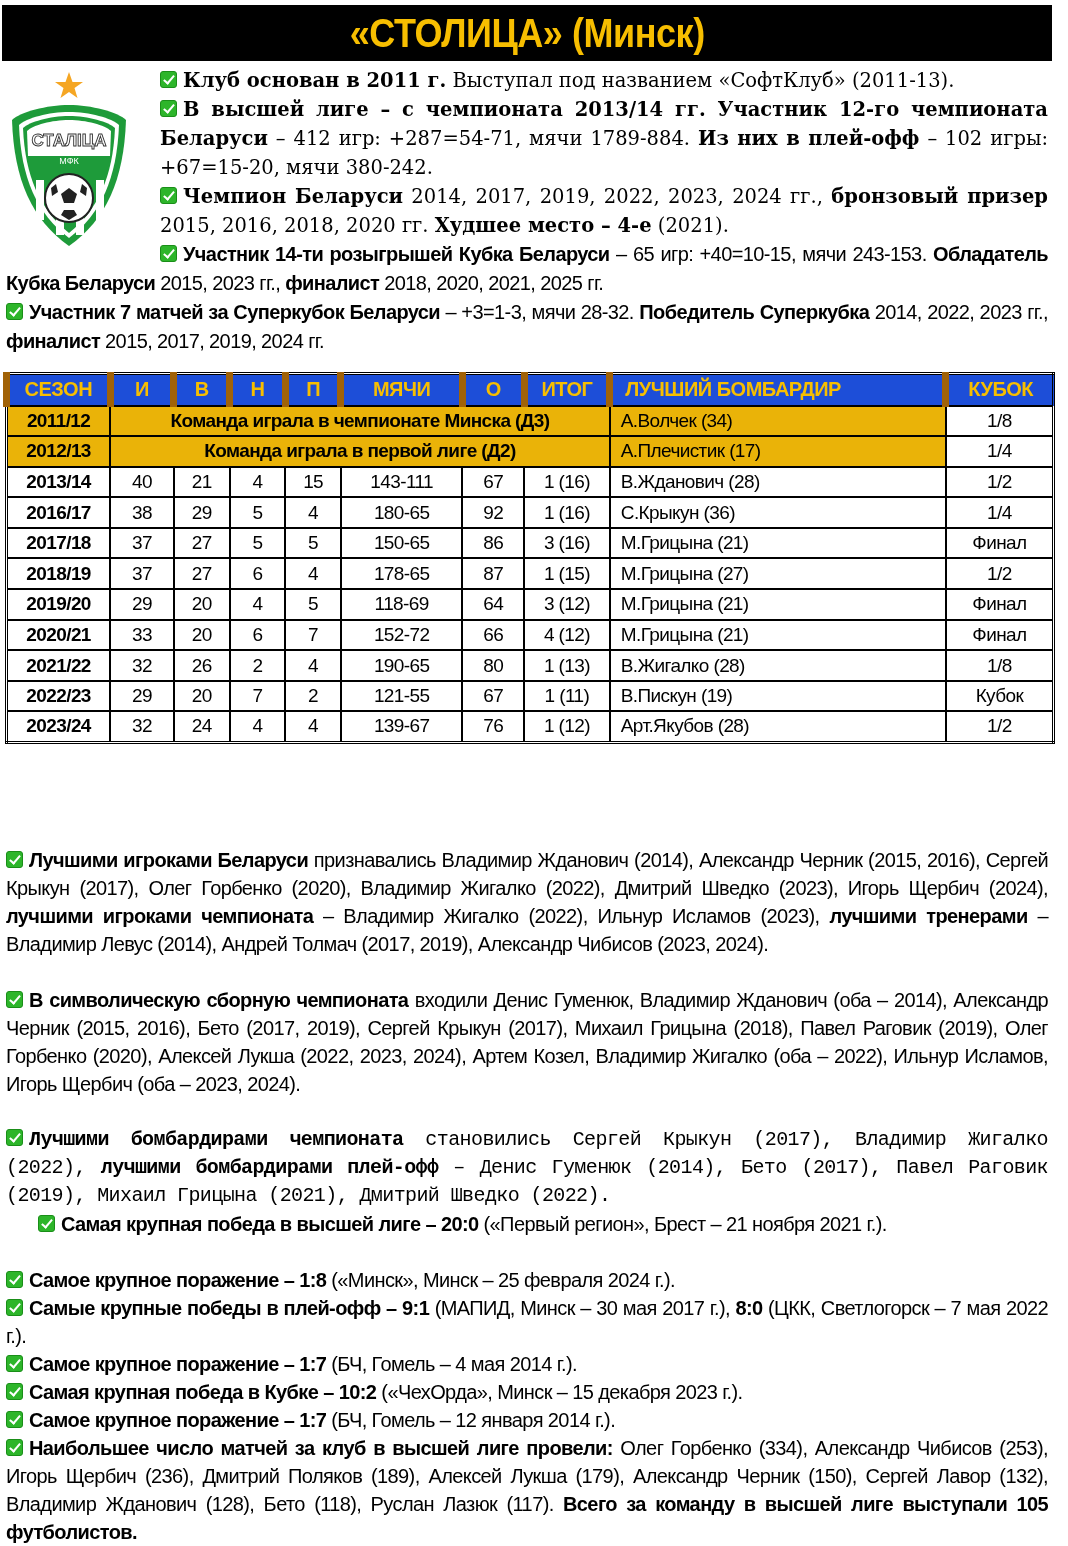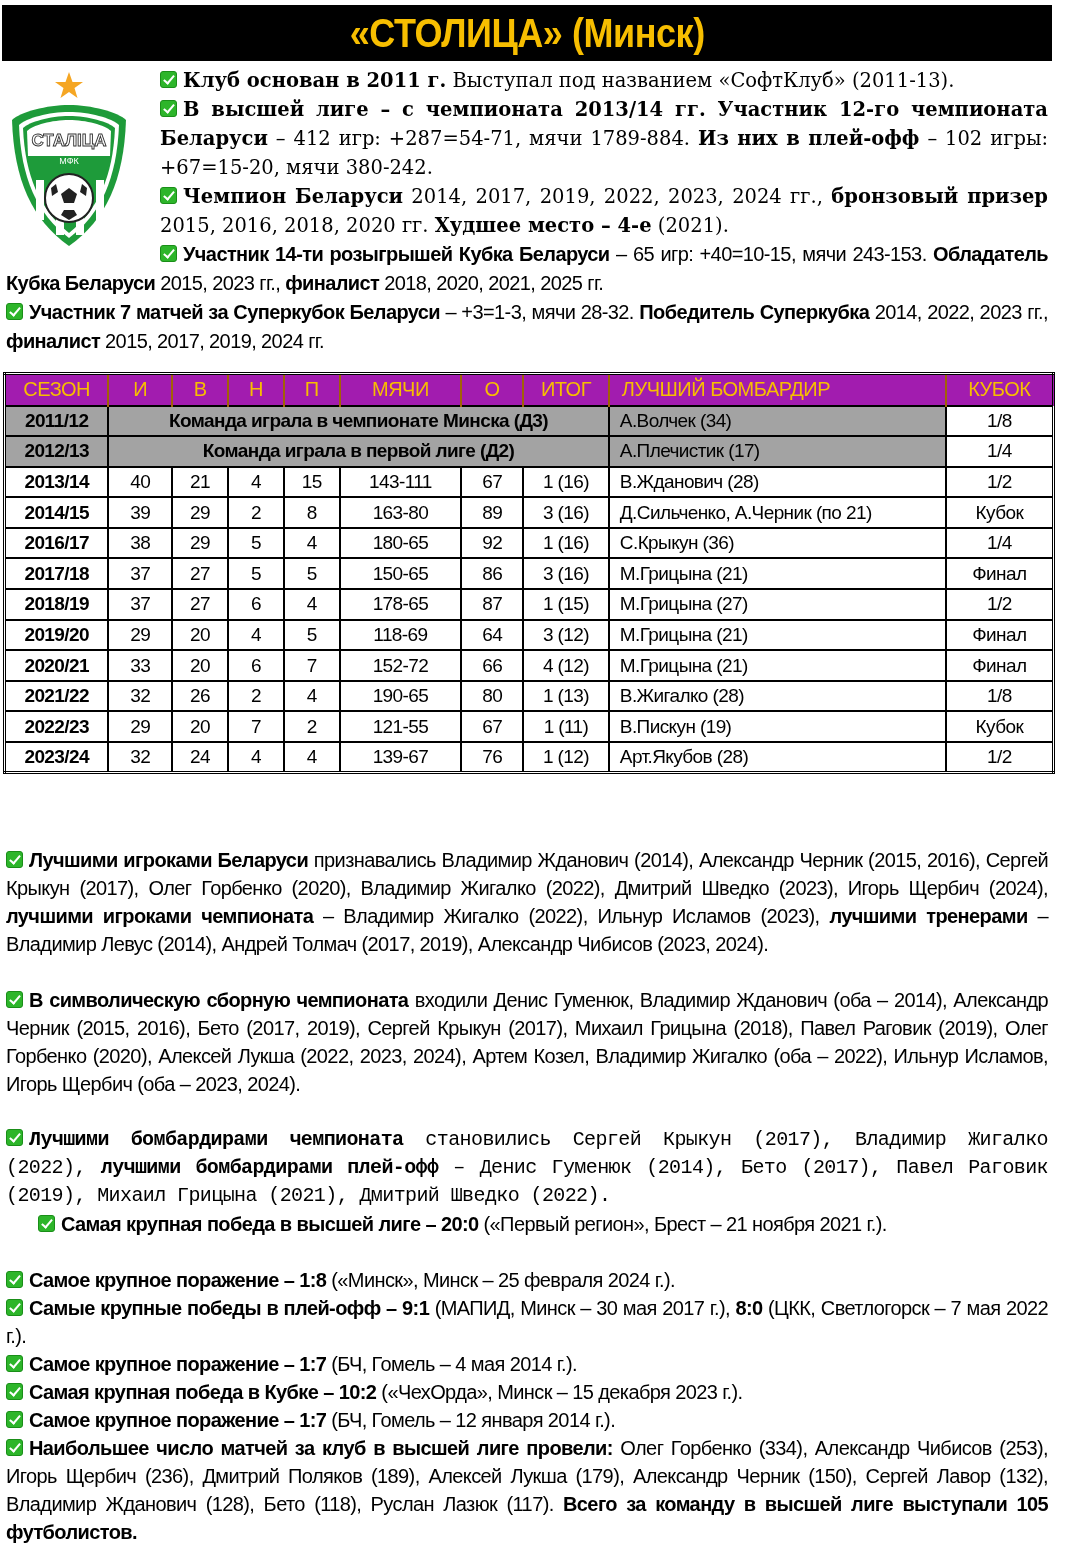--- a/index.html
+++ b/index.html
@@ -30,30 +30,30 @@
   }
   .narrow { font-family: "Liberation Sans", sans-serif; font-size: 20px; letter-spacing: -0.6px; }
 
   
   .stats-table {
     position: absolute; left: 3px; top: 372px; width: 1052px;
     border-collapse: collapse; font-family: "Liberation Sans", sans-serif;
     font-size: 19px; border: 3px double #000;
   }
   .stats-table th {
-    background: #a21caf; color: #f7be00; font-weight: normal; height: 32px;
-    font-size: 20px; letter-spacing: -0.5px; border-left: 2px solid #a16207;
+    background: #1d4ed8; color: #f7be00; font-weight: bold; height: 32px;
+    font-size: 20px; letter-spacing: -0.5px; border-left: 7px solid #a16207;
   }
   .stats-table td {
     border: 2px solid #000; height: 30.6px; text-align: center;
     letter-spacing: -0.6px; padding: 0 4px;
   }
   .stats-table td.season { font-weight: bold; font-size: 19px; }
   .stats-table td.scorer { text-align: left; padding-left: 10px; }
-  .stats-table tr.yellow td.ylw { background: #a3a3a3; }
+  .stats-table tr.yellow td.ylw { background: #eab308; }
   .stats-table tr.yellow td.merged { font-weight: bold; }
   .stats-table th.left { text-align: left; padding-left: 12px; }
 </style>
 </head>
 <body>
 
 <div class="title-bar">
   <span class="title-text">«СТОЛИЦА» (Минск)</span>
 </div>
 
@@ -138,32 +138,20 @@
         <td>21</td>
         <td>4</td>
         <td>15</td>
         <td>143-111</td>
         <td>67</td>
         <td>1 (16)</td>
         <td class="scorer">В.Жданович (28)</td>
         <td>1/2</td>
       </tr>
       <tr>
-        <td class="season">2014/15</td>
-        <td>39</td>
-        <td>29</td>
-        <td>2</td>
-        <td>8</td>
-        <td>163-80</td>
-        <td>89</td>
-        <td>3 (16)</td>
-        <td class="scorer">Д.Сильченко, А.Черник (по 21)</td>
-        <td>Кубок</td>
-      </tr>
-      <tr>
         <td class="season">2016/17</td>
         <td>38</td>
         <td>29</td>
         <td>5</td>
         <td>4</td>
         <td>180-65</td>
         <td>92</td>
         <td>1 (16)</td>
         <td class="scorer">С.Крыкун (36)</td>
         <td>1/4</td>

